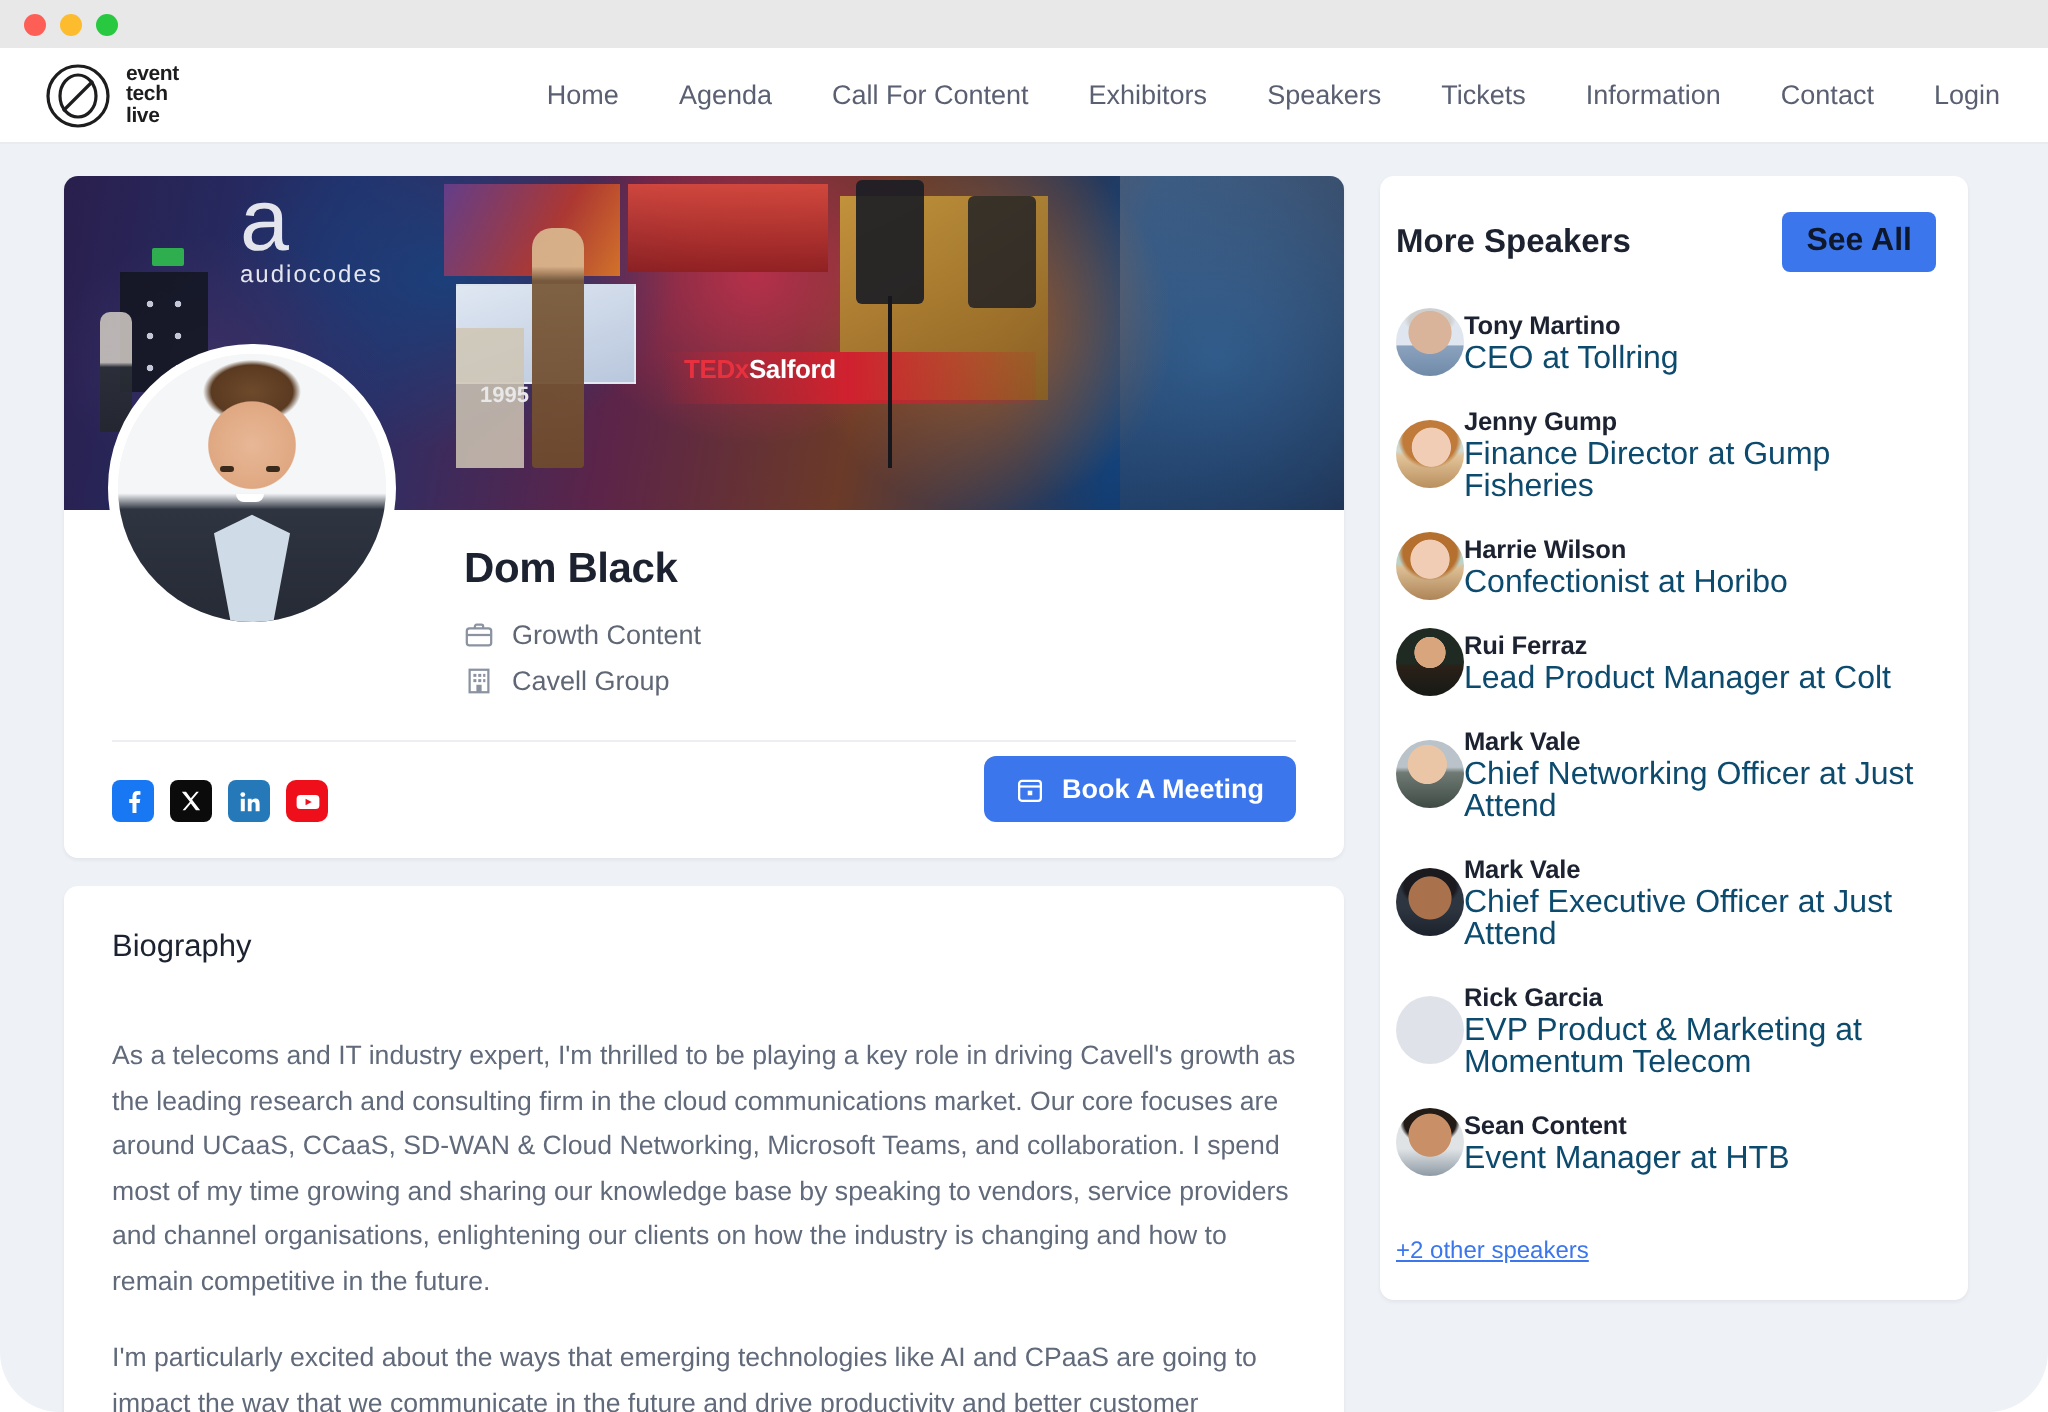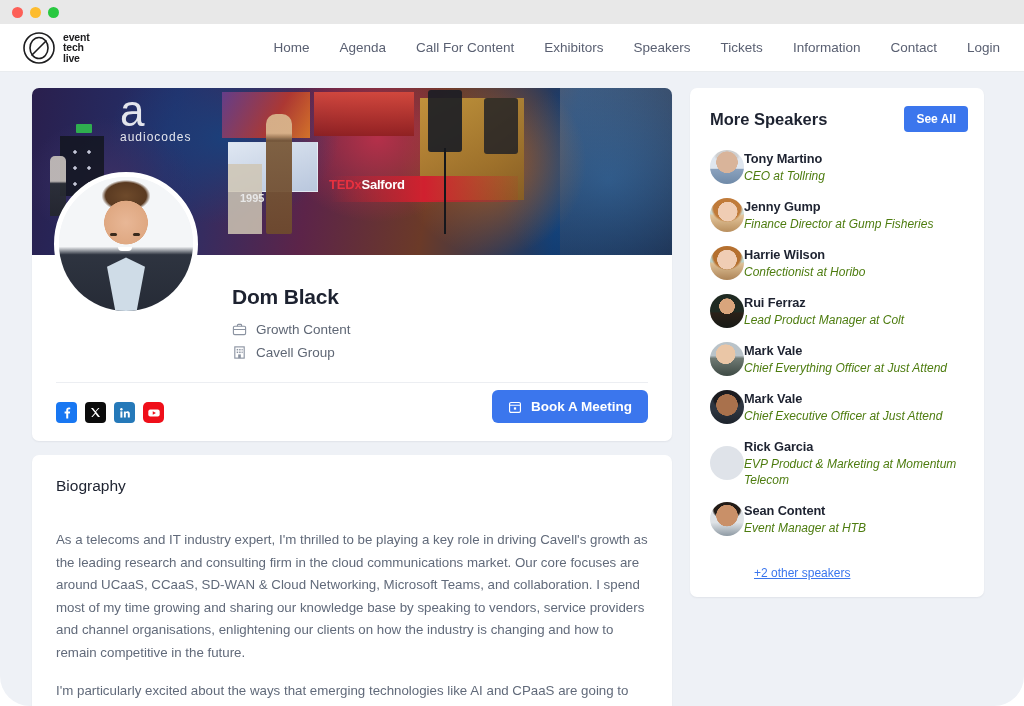--- a/index.html
+++ b/index.html
@@ -93,21 +93,21 @@
   .hero .goldpanel {
     position: absolute; left: 388px; top: 10px; width: 104px; height: 102px;
     background: linear-gradient(150deg,#c79a3c,#8a5f22);
     opacity: .92;
   }
   .hero .redbar {
     position: absolute; left: 298px; top: 88px; width: 188px; height: 26px;
     background: linear-gradient(90deg,rgba(200,30,40,.0),#d0202f,rgba(200,30,40,.1));
   }
   .hero .tedx {
-    position: absolute; left: 297px; top: 89px;
+    position: absolute; left: 310px; top: 89px;
     color: #fff; font-size: 13px; font-weight: 700; letter-spacing: -.2px;
   }
   .hero .tedx em { color: #e8313f; font-style: normal; }
   .hero .year {
     position: absolute; left: 208px; top: 104px;
     color: #e8e8e8; font-size: 11px; font-weight: 700;
   }
   .hero .speaker-fig {
     position: absolute; left: 234px; top: 26px; width: 26px; height: 120px;
     background: linear-gradient(180deg,#d8b48c 0%,#d8b48c 16%,#7a5a3a 22%,#6e4a2e 100%);
@@ -177,21 +177,21 @@
     position: absolute; top: 42%; width: 7px; height: 3px;
     background: #3a2a1c; border-radius: 2px;
   }
   .avatar-big .eye-l { left: 38%; }
   .avatar-big .eye-r { left: 55%; }
   .avatar-big .mouth {
     position: absolute; left: 44%; top: 52%; width: 14px; height: 4px;
     background: #fff; border-radius: 0 0 7px 7px;
   }
 
-  .profile-info { padding-left: 176px; padding-top: 30px; }
+  .profile-info { padding-left: 176px; padding-top: 18px; }
   .profile-name {
     font-size: 21px; font-weight: 700; color: #1d2230;
     letter-spacing: -.2px; margin-bottom: 13px;
   }
   .meta-row {
     display: flex; align-items: center; gap: 9px;
     font-size: 13.5px; color: #5f6775; margin-bottom: 8px;
   }
   .meta-row svg { flex: 0 0 auto; }
 
@@ -225,50 +225,49 @@
   .bio-title {
     font-size: 15.5px; font-weight: 400; color: #1d2230;
     margin-bottom: 34px;
   }
   .bio-p {
     font-size: 13.3px; line-height: 22.5px; color: #616a7a;
     margin-bottom: 16px;
   }
 
   
-  .side-card { padding: 18px 16px 16px 20px; }
+  .side-card { padding: 18px 16px 16px 8px; }
   .side-head {
     display: flex; align-items: center; justify-content: space-between;
     margin-bottom: 18px;
   }
   .side-title { font-size: 16.5px; font-weight: 700; color: #1d2230; }
   .see-all {
-    background: #3b76ed; color: #ffffff; border: none;
+    background: #3b76ed; color: #0f172a; border: none;
     border-radius: 4px; padding: 6px 12px;
-    font-size: 12px; font-weight: 600; cursor: pointer;
+    font-size: 16px; font-weight: 600; cursor: pointer;
     font-family: inherit;
   }
   .spk {
     display: flex; align-items: center; margin-bottom: 14px;
     cursor: pointer;
   }
   .spk-av {
     width: 34px; height: 34px; flex: 0 0 34px; border-radius: 50%;
     overflow: hidden; position: relative; background: #dfe3e9;
   }
   .spk-txt { padding-top: 1px; }
   .spk-name {
     font-size: 12.8px; font-weight: 700; color: #1d2230;
     margin-bottom: 2px; letter-spacing: -.1px;
   }
-  .spk-role { font-size: 12px; color: #4d7c0f; line-height: 16px; font-style: italic; }
+  .spk-role { font-size: 16px; color: #0c4a6e; line-height: 16px; }
   .more-link {
     font-size: 12px; color: #3b76ed; cursor: pointer; margin-top: 16px;
     display: inline-block;
-    margin-left: 44px;
   }
 
   
   .p1 { background:
       radial-gradient(circle 11px at 50% 36%, #d9b49a 0 96%, rgba(0,0,0,0) 100%),
       radial-gradient(ellipse 13px 7px at 50% 18%, #cfcfcf 0 80%, rgba(0,0,0,0) 100%),
       linear-gradient(180deg,#dfe6ef 0 54%,#8ba2be 56%,#6f8aa8 100%); }
   .p2 { background:
       radial-gradient(circle 10px at 52% 40%, #f0cdb4 0 96%, rgba(0,0,0,0) 100%),
       radial-gradient(ellipse 16px 14px at 50% 30%, #c07b3a 0 84%, rgba(0,0,0,0) 100%),
@@ -478,21 +477,21 @@
           <div class="spk-av p4"></div>
           <div class="spk-txt">
             <div class="spk-name">Rui Ferraz</div>
             <div class="spk-role">Lead Product Manager at Colt</div>
           </div>
         </div>
         <div class="spk">
           <div class="spk-av p5"></div>
           <div class="spk-txt">
             <div class="spk-name">Mark Vale</div>
-            <div class="spk-role">Chief Everything Officer at Just Attend</div>
+            <div class="spk-role">Chief Networking Officer at Just Attend</div>
           </div>
         </div>
         <div class="spk">
           <div class="spk-av p6"></div>
           <div class="spk-txt">
             <div class="spk-name">Mark Vale</div>
             <div class="spk-role">Chief Executive Officer at Just Attend</div>
           </div>
         </div>
         <div class="spk">

